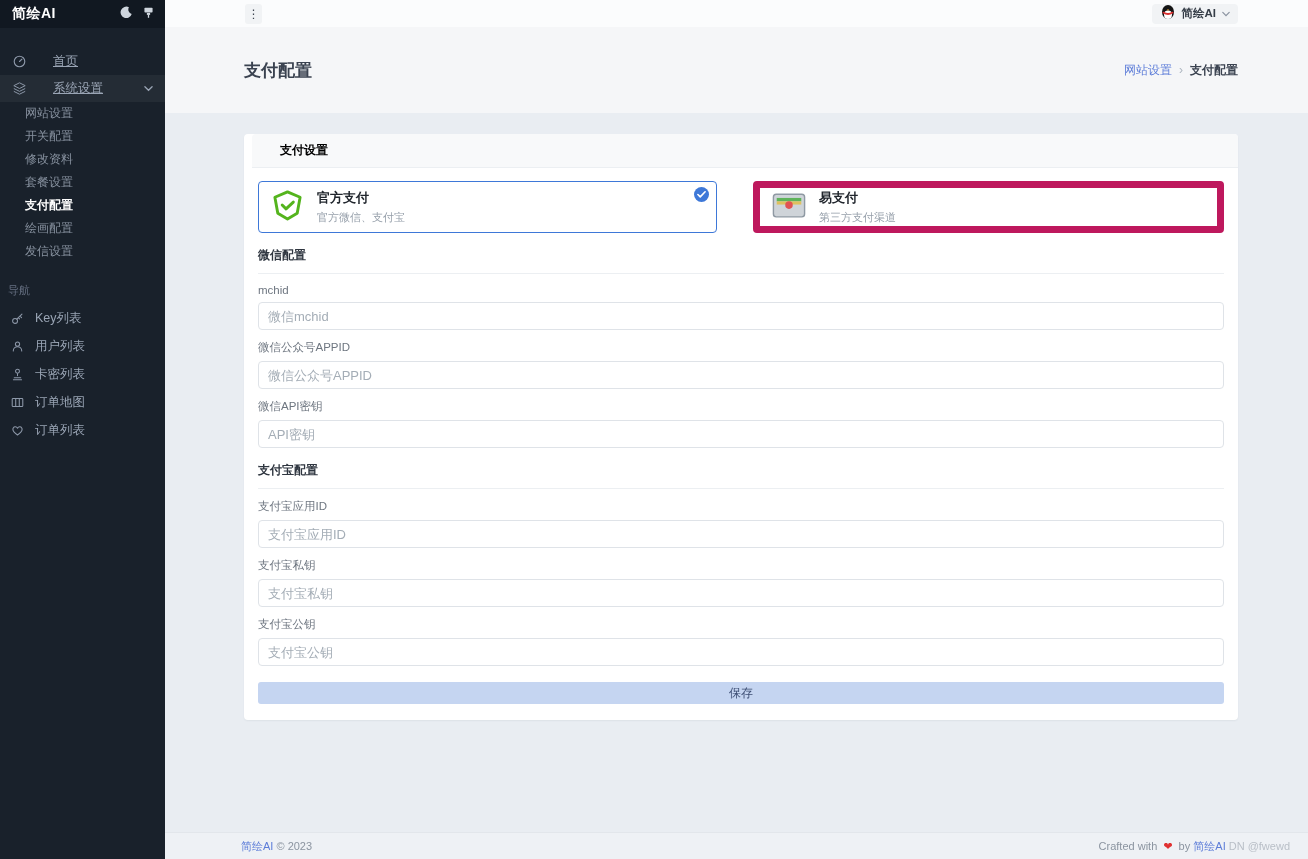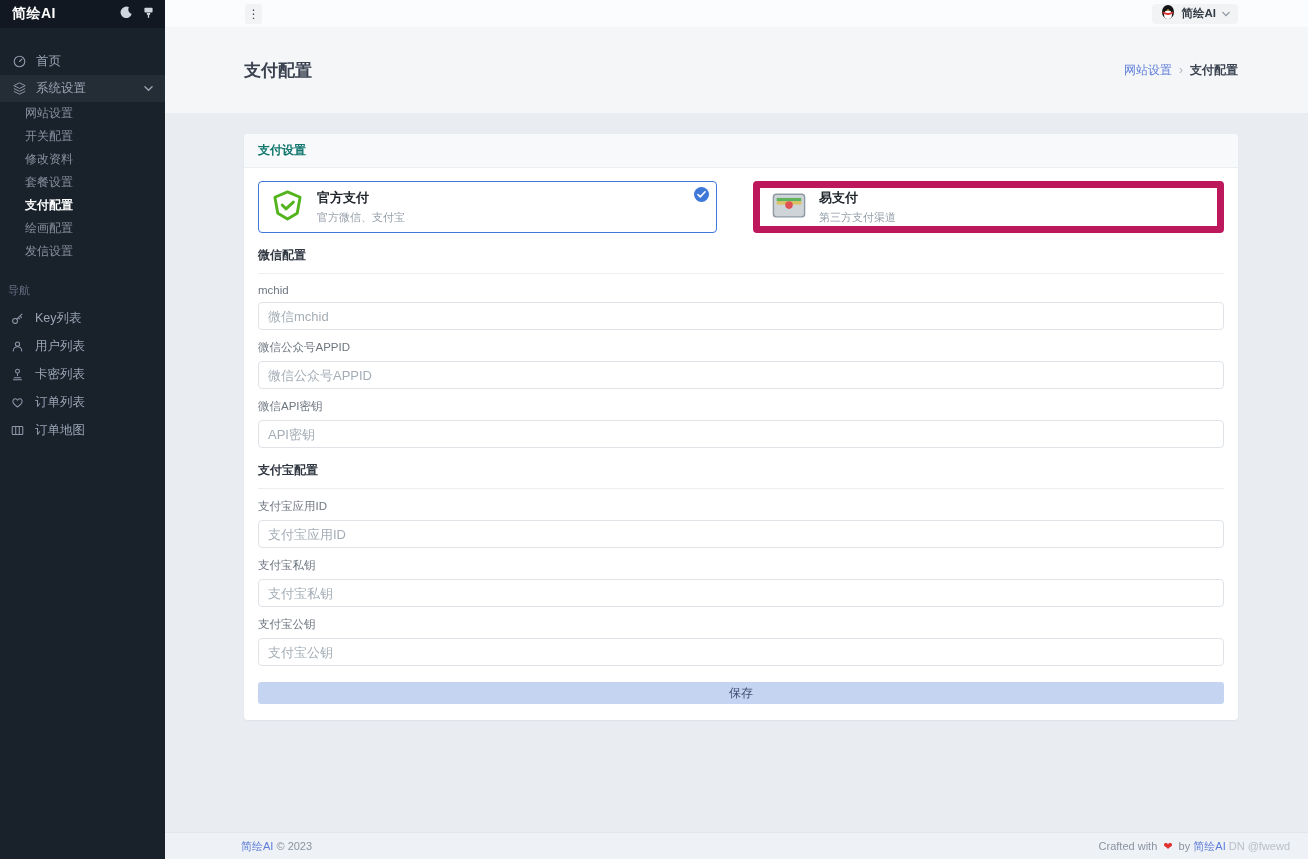--- a/index.html
+++ b/index.html
@@ -6,21 +6,21 @@
   html,body { width:1308px; height:859px; font-family:"Liberation Sans","DejaVu Sans",sans-serif; }
   .app { display:flex; width:1308px; height:859px; overflow:hidden; background:#e9edf2; }
 
   
   .sidebar { width:165px; min-width:165px; background:#19212b; display:flex; flex-direction:column; }
   .sb-header { height:28px; background:#111821; display:flex; align-items:center; padding:0 10px 0 12px; }
   .logo { color:#fff; font-weight:bold; font-size:14px; letter-spacing:.5px; }
   .sb-actions { margin-left:auto; display:flex; gap:9px; }
   .sb-actions .icon-btn { background:none; border:none; cursor:pointer; color:#cfd6de; display:flex; align-items:center; }
   nav.sb-nav { padding-top:20px; }
-  .sb-item { display:flex; align-items:center; gap:9px; height:27px; padding:0 12px; color:#9aa5b5; font-size:12.5px; cursor:pointer; }
+  .sb-item { display:flex; align-items:center; gap:26px; height:27px; padding:0 12px; color:#9aa5b5; font-size:12.5px; cursor:pointer;text-decoration:underline; }
   .sb-item.parent-open { background:rgba(255,255,255,0.05); }
   .sb-item .chev { margin-left:auto; display:flex; }
   .sb-sub { display:flex; flex-direction:column; }
   .sb-subitem { height:23px; line-height:23px; padding-left:25px; font-size:12px; color:#87919f; cursor:pointer; }
   .sb-subitem.active { color:#ffffff; font-weight:bold; }
   .sb-section { margin:20px 0 6px; padding:0 8px; font-size:11px; color:#667082; }
   .sb-navitem { display:flex; align-items:center; gap:10px; height:28px; padding:0 10px; color:#9aa5b5; font-size:12.5px; cursor:pointer; }
   .sb-icon { display:flex; width:15px; justify-content:center; color:#8d98a9; }
 
   
@@ -32,21 +32,21 @@
 
   .page-head { height:86px; background:#f5f6f8; display:flex; align-items:center; justify-content:space-between; padding:0 70px 0 79px; }
   .page-title { font-size:17px; font-weight:bold; color:#3a4250; }
   .breadcrumb { display:flex; align-items:center; gap:7px; font-size:12px; }
   .breadcrumb a { color:#5c7cd8; text-decoration:none; cursor:pointer; }
   .crumb-sep { color:#aeb6c0; font-size:12px; }
   .crumb-current { color:#3a4250; font-weight:bold; }
 
   .content { flex:1; overflow:hidden; padding:21px 0 0 79px; }
   .card { width:994px; background:#fff; border-radius:4px; box-shadow:0 1px 2px rgba(40,50,70,.06); }
-  .card-header { height:34px; display:flex; align-items:center; padding:0 14px; background:#f8f9fa; border-bottom:1px solid #eceff2; border-radius:4px 4px 0 0; font-size:12px; font-weight:bold; color:#0f766e; }
+  .card-header { height:34px; display:flex; align-items:center; padding:0 28px; background:#f8f9fa; border-bottom:1px solid #eceff2; border-radius:4px 4px 0 0; font-size:12px; font-weight:bold; color:#000000;margin-left:8px; }
   .card-body { padding:13px 14px 16px; }
 
   .methods { display:flex; gap:36px; }
   .method { flex:1; position:relative; display:flex; align-items:center; gap:13px; border:7px solid #be185d; border-radius:4px; height:52px; padding:0 12px; cursor:pointer; background:#fff; }
   .method.selected { border:1.5px solid #3e78d8; }
   .m-title { font-size:13px; font-weight:bold; color:#21262d; }
   .m-sub { font-size:11px; color:#97a0ab; margin-top:3px; }
   .check-badge { position:absolute; top:5px; right:7px; width:15px; height:15px; border-radius:50%; background:#3e78d8; display:flex; align-items:center; justify-content:center; }
 
   .sec-head { font-size:12px; font-weight:bold; color:#2f3640; padding:14px 0 9px; border-bottom:1px solid #eceff2; }
@@ -152,33 +152,33 @@
               <circle cx="8" cy="4" r="2.4" fill="none" stroke="currentColor" stroke-width="1.3"></circle>
               <path d="M8 6.5 L8 10" stroke="currentColor" stroke-width="1.3"></path>
               <path d="M4 12 h8 M3 14.5 h10" stroke="currentColor" stroke-width="1.3" stroke-linecap="round"></path>
             </svg>
         </span>
         <span>卡密列表</span>
       </div>
       <div class="sb-navitem">
         <span class="sb-icon">
           <svg width="13" height="13" viewBox="0 0 16 16">
-              <path d="M8 13.5 C3 10 1.5 7 2.8 4.8 C4 2.8 6.8 3 8 5.2 C9.2 3 12 2.8 13.2 4.8 C14.5 7 13 10 8 13.5 Z" fill="none" stroke="currentColor" stroke-width="1.3" stroke-linejoin="round"></path>
-            </svg>
-        </span>
-        <span>订单列表</span>
-      </div>
-      <div class="sb-navitem">
-        <span class="sb-icon">
-          <svg width="13" height="13" viewBox="0 0 16 16">
               <rect x="1.5" y="3" width="13" height="10" rx="1" fill="none" stroke="currentColor" stroke-width="1.3"></rect>
               <path d="M5.8 3 V13 M10.2 3 V13" stroke="currentColor" stroke-width="1.3"></path>
             </svg>
         </span>
         <span>订单地图</span>
+      </div>
+      <div class="sb-navitem">
+        <span class="sb-icon">
+          <svg width="13" height="13" viewBox="0 0 16 16">
+              <path d="M8 13.5 C3 10 1.5 7 2.8 4.8 C4 2.8 6.8 3 8 5.2 C9.2 3 12 2.8 13.2 4.8 C14.5 7 13 10 8 13.5 Z" fill="none" stroke="currentColor" stroke-width="1.3" stroke-linejoin="round"></path>
+            </svg>
+        </span>
+        <span>订单列表</span>
       </div>
     </nav>
   </aside>
 
   <div class="main">
     <header class="topbar">
       <button class="kebab">
         <span>⋮</span>
       </button>
       <div class="user-pill">

